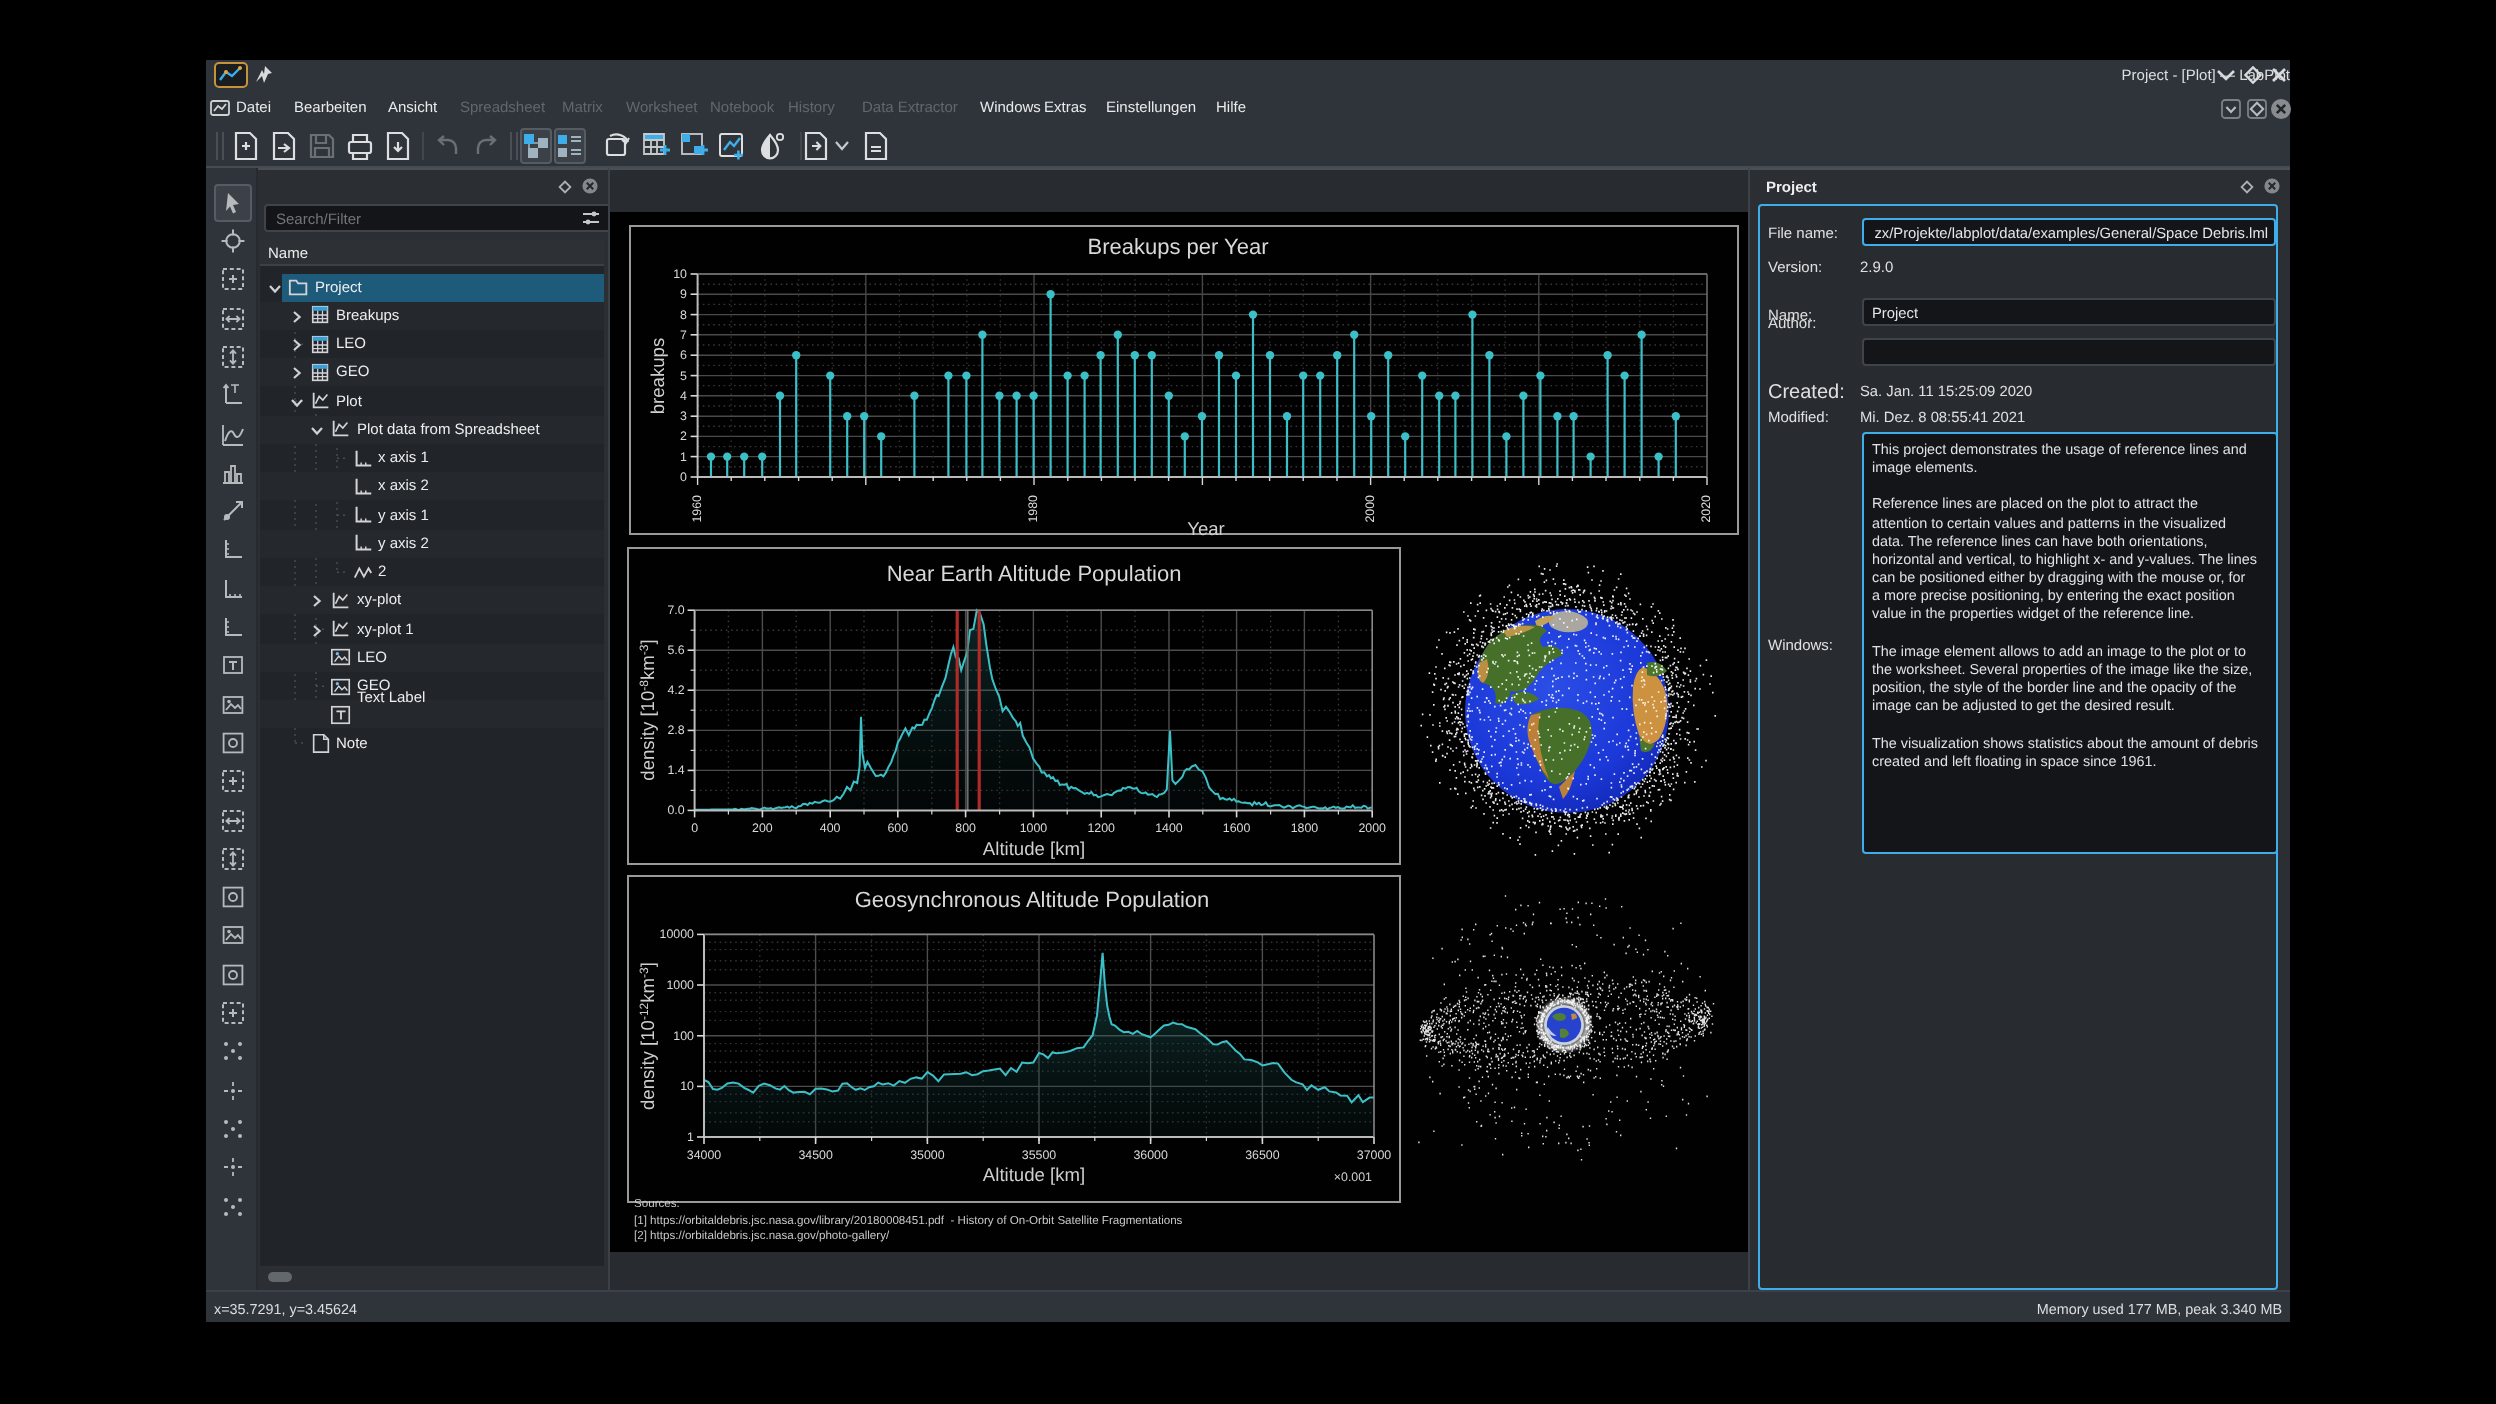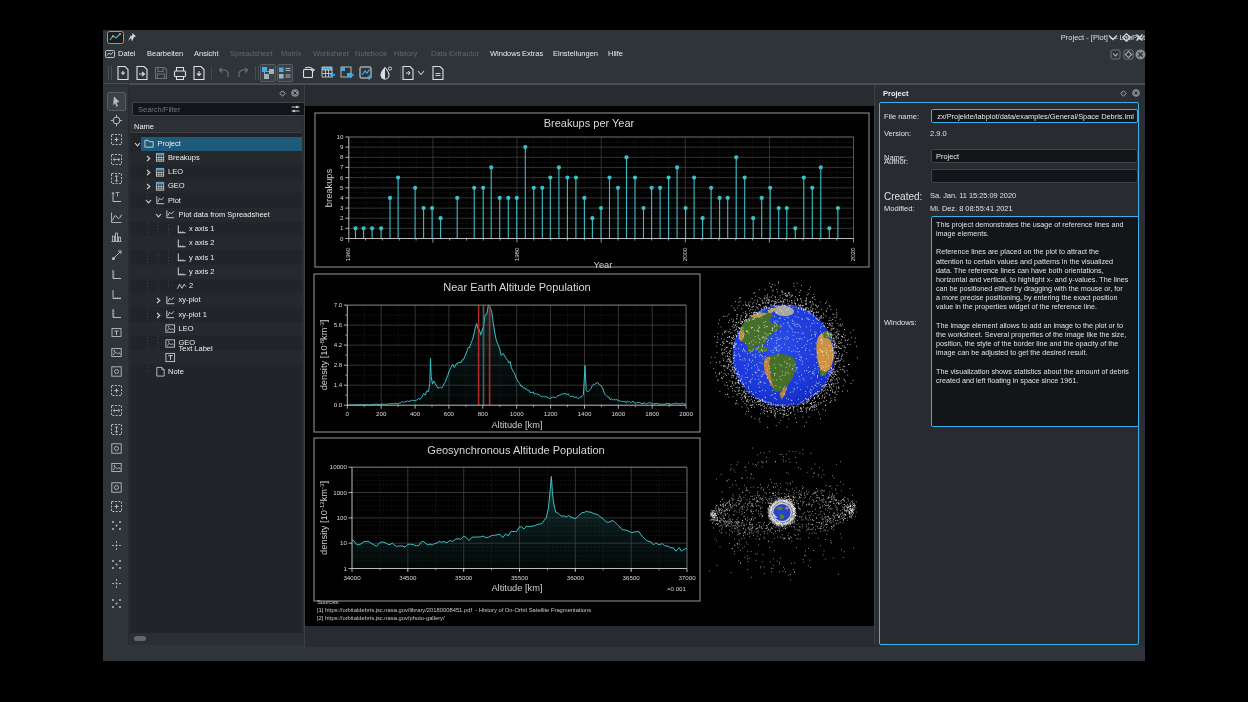--- a/index.html
+++ b/index.html
@@ -433,20 +433,24 @@
     <div class="lbl" style="left:781px;top:123px;font-size:7.5px">Name:</div>
     <div class="inp" style="left:828px;top:119px;width:207px;height:14px;line-height:14px;font-size:7.4px;padding:0 4px">Project</div>
     <div class="lbl" style="left:781px;top:127px;font-size:7.5px">Author:</div>
     <div class="inp" style="left:828px;top:139px;width:207px;height:14px"></div>
     <div class="lbl" style="left:781px;top:161px;font-size:10px">Created:</div>
     <div class="lbl" style="left:827px;top:161px;font-size:7.4px">Sa. Jan. 11 15:25:09 2020</div>
     <div class="lbl" style="left:781px;top:174px;font-size:7.5px">Modified:</div>
     <div class="lbl" style="left:827px;top:174px;font-size:7.4px">Mi. Dez. 8 08:55:41 2021</div>
     <div class="lbl" style="left:781px;top:288px;font-size:7.5px">Windows:</div>
     <div class="inp" style="left:828px;top:186px;width:208px;height:211px;border-color:#3daee9;font-size:7.2px;line-height:9.15px;padding:3px 4px;color:#dfe1e2">This project demonstrates the usage of reference lines and<br>image elements.<br><br>Reference lines are placed on the plot to attract the<br>attention to certain values and patterns in the visualized<br>data. The reference lines can have both orientations,<br>horizontal and vertical, to highlight x- and y-values. The lines<br>can be positioned either by dragging with the mouse or, for<br>a more precise positioning, by entering the exact position<br>value in the properties widget of the reference line.<br><br>The image element allows to add an image to the plot or to<br>the worksheet. Several properties of the image like the size,<br>position, the style of the border line and the opacity of the<br>image can be adjusted to get the desired result.<br><br>The visualization shows statistics about the amount of debris<br>created and left floating in space since 1961.</div>
+<div class="abs" style="left:0;top:615px;width:1042px;height:16px;background:#2f343a;border-top:1px solid #3c4147">
+<div class="abs" style="left:4px;top:4px;font-size:7.2px;color:#dcdee0">x=35.7291, y=3.45624</div>
+<div class="abs" style="right:4px;top:4px;font-size:7.2px;color:#dcdee0">Memory used 177 MB, peak 3.340 MB</div>
+</div>
 </div>
 <svg id="ws" width="569" height="520" viewBox="305 106 569 520" style="position:absolute;left:305px;top:106px">
 <defs>
       <linearGradient id="fillg" x1="0" y1="0" x2="0" y2="1">
         <stop offset="0" stop-color="#2a7d7d" stop-opacity="0.55"></stop>
         <stop offset="1" stop-color="#0c2424" stop-opacity="0.25"></stop>
       </linearGradient>
       <radialGradient id="ocean" cx="0.42" cy="0.38" r="0.78">
         <stop offset="0" stop-color="#2b4ee6"></stop>
         <stop offset="0.6" stop-color="#1b38d8"></stop>

